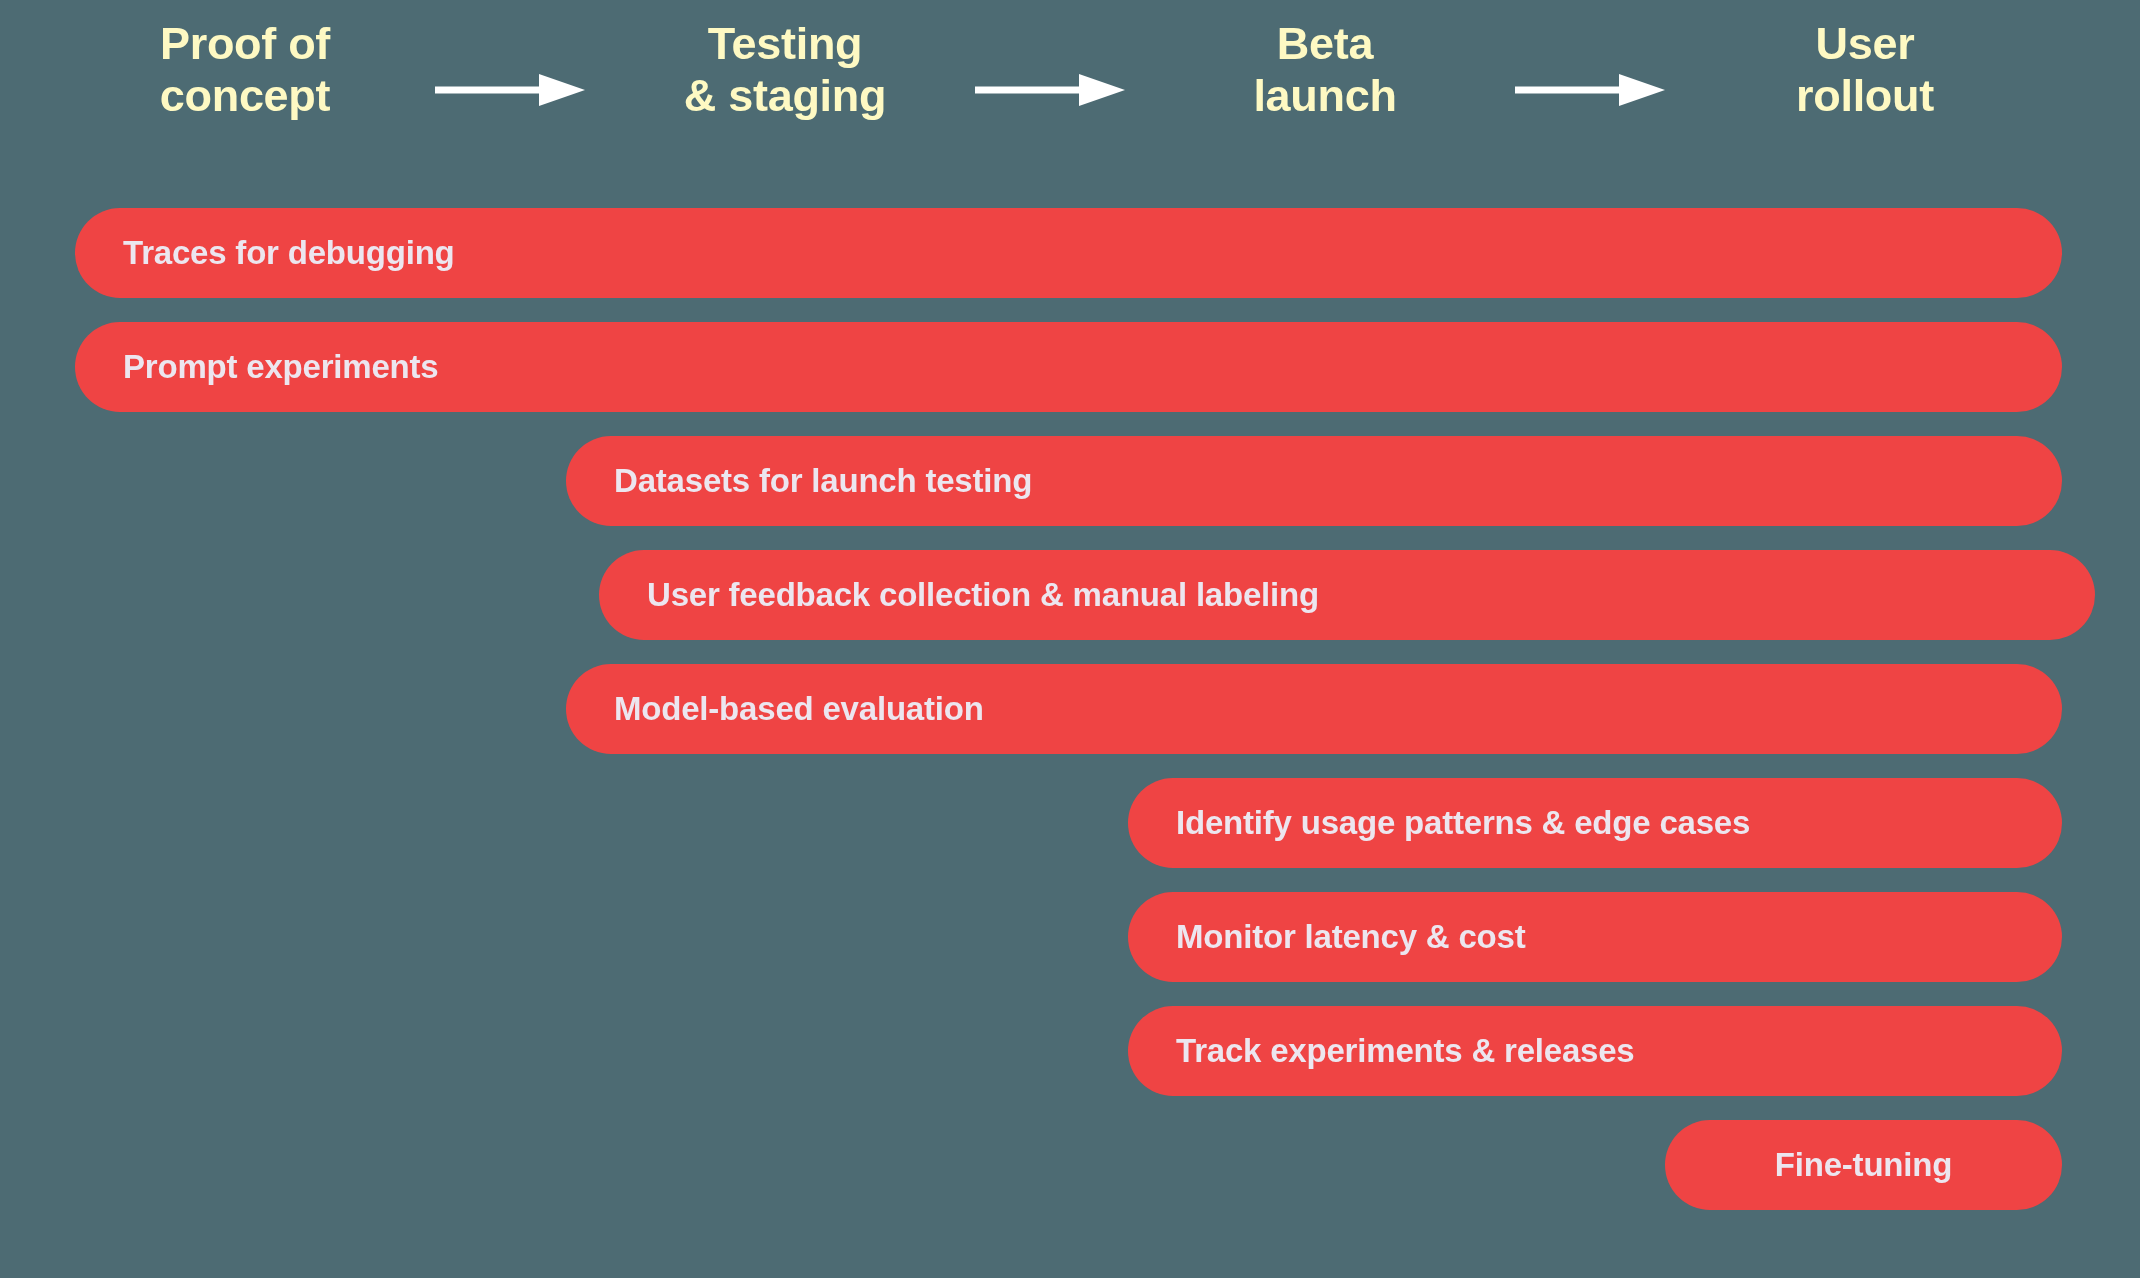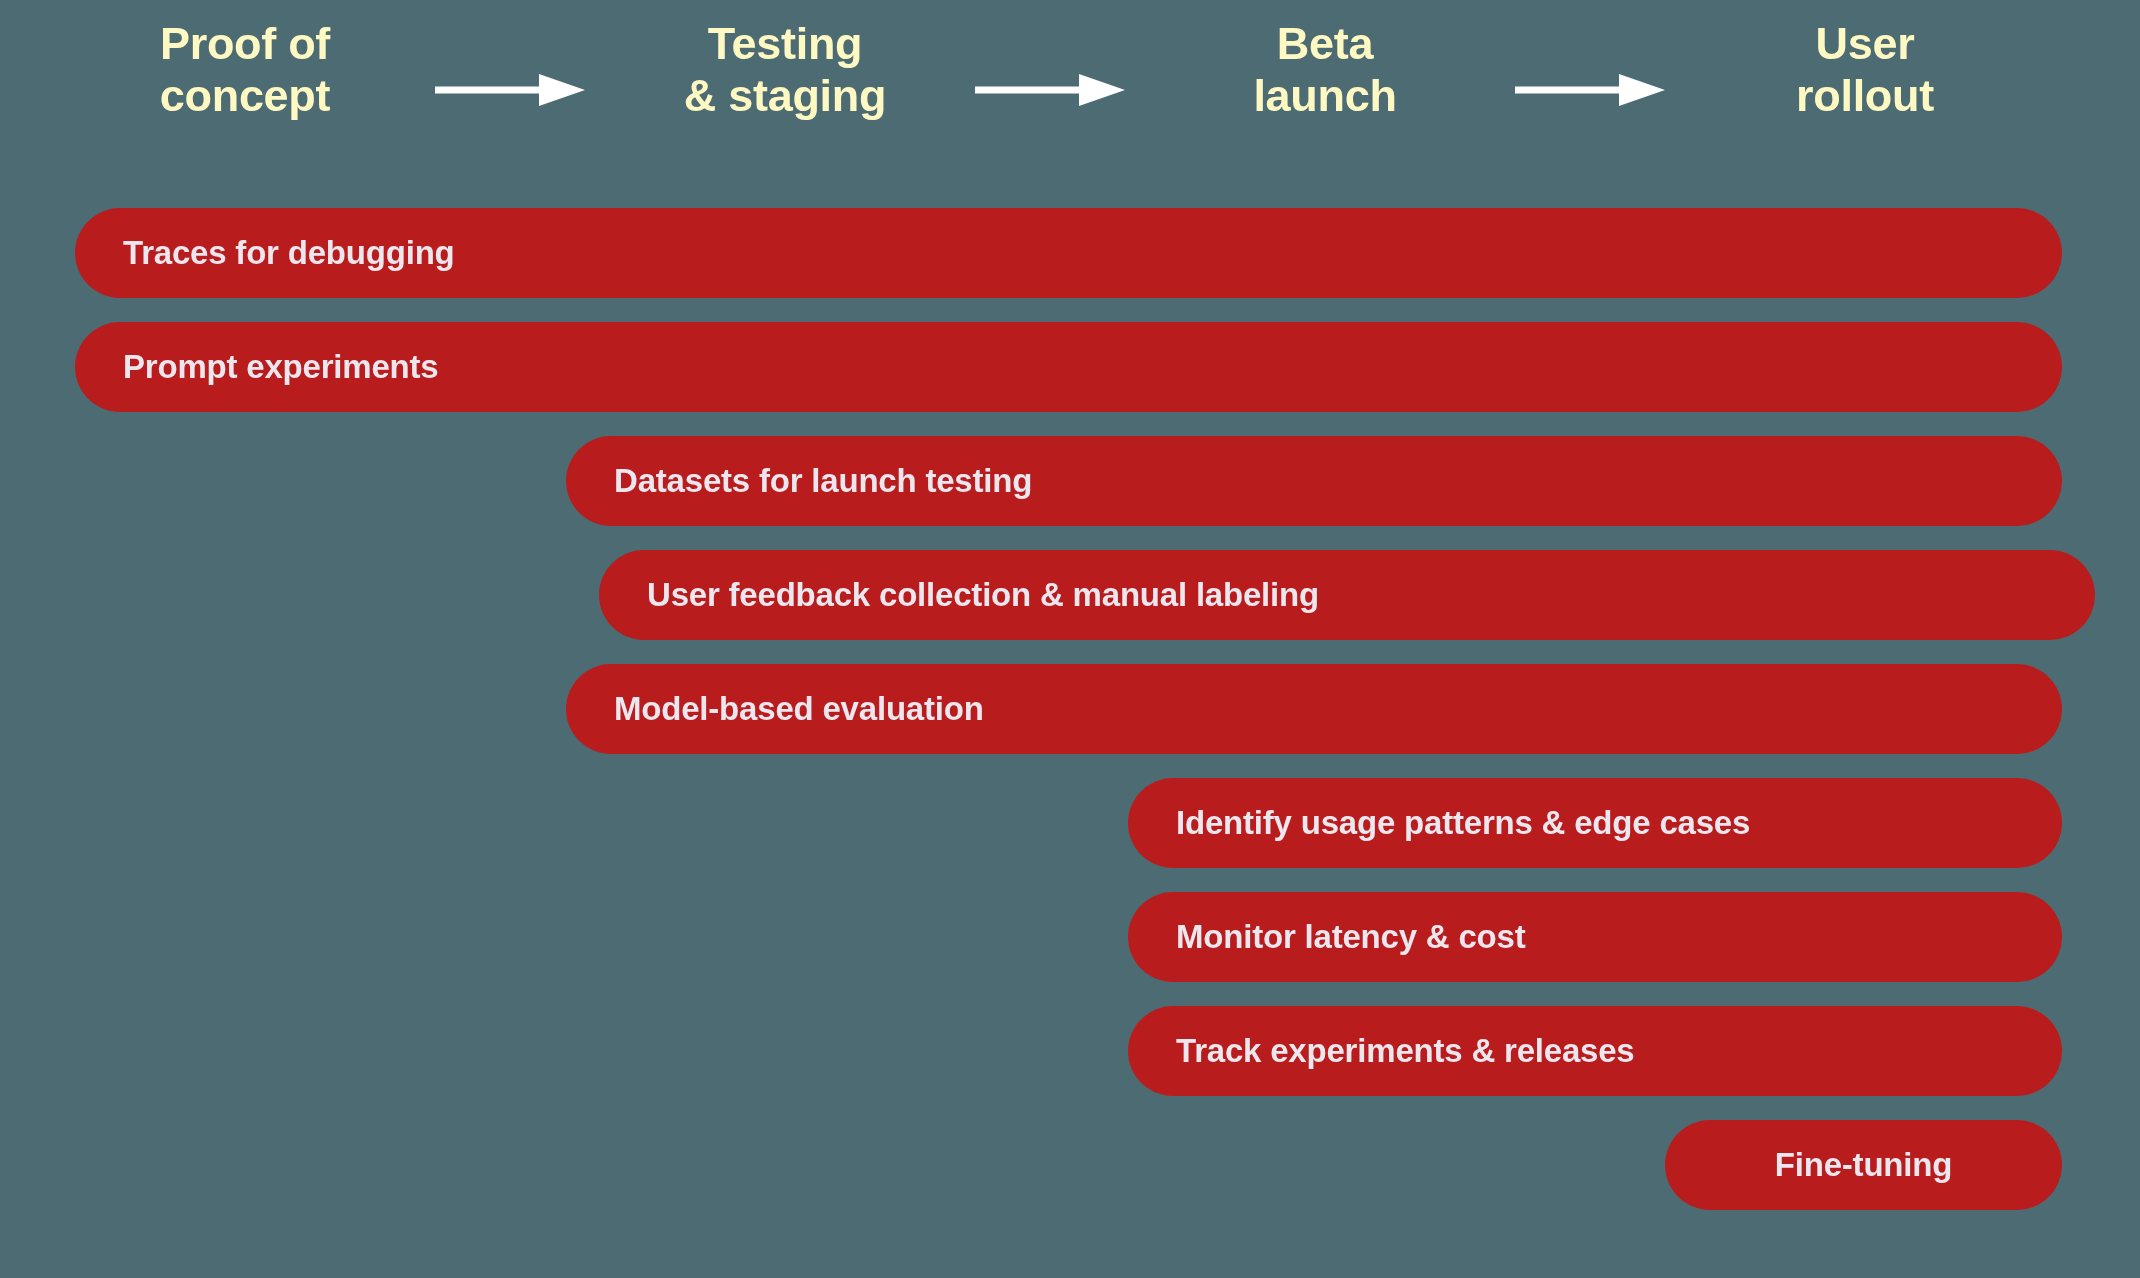--- a/index.html
+++ b/index.html
@@ -56,21 +56,21 @@
   #bars {
     position: absolute;
     left: 0;
     top: 170px;
     width: 2140px;
     height: 1108px;
   }
   .bar {
     position: absolute;
     height: 90px;
-    background: #b91c1c;
+    background: #ef4444;
     border-radius: 45px;
     box-sizing: border-box;
     display: flex;
     align-items: center;
   }
   .bar-label {
     color: #ece6ef;
     font-size: 33px;
     font-weight: bold;
     letter-spacing: -0.2px;

